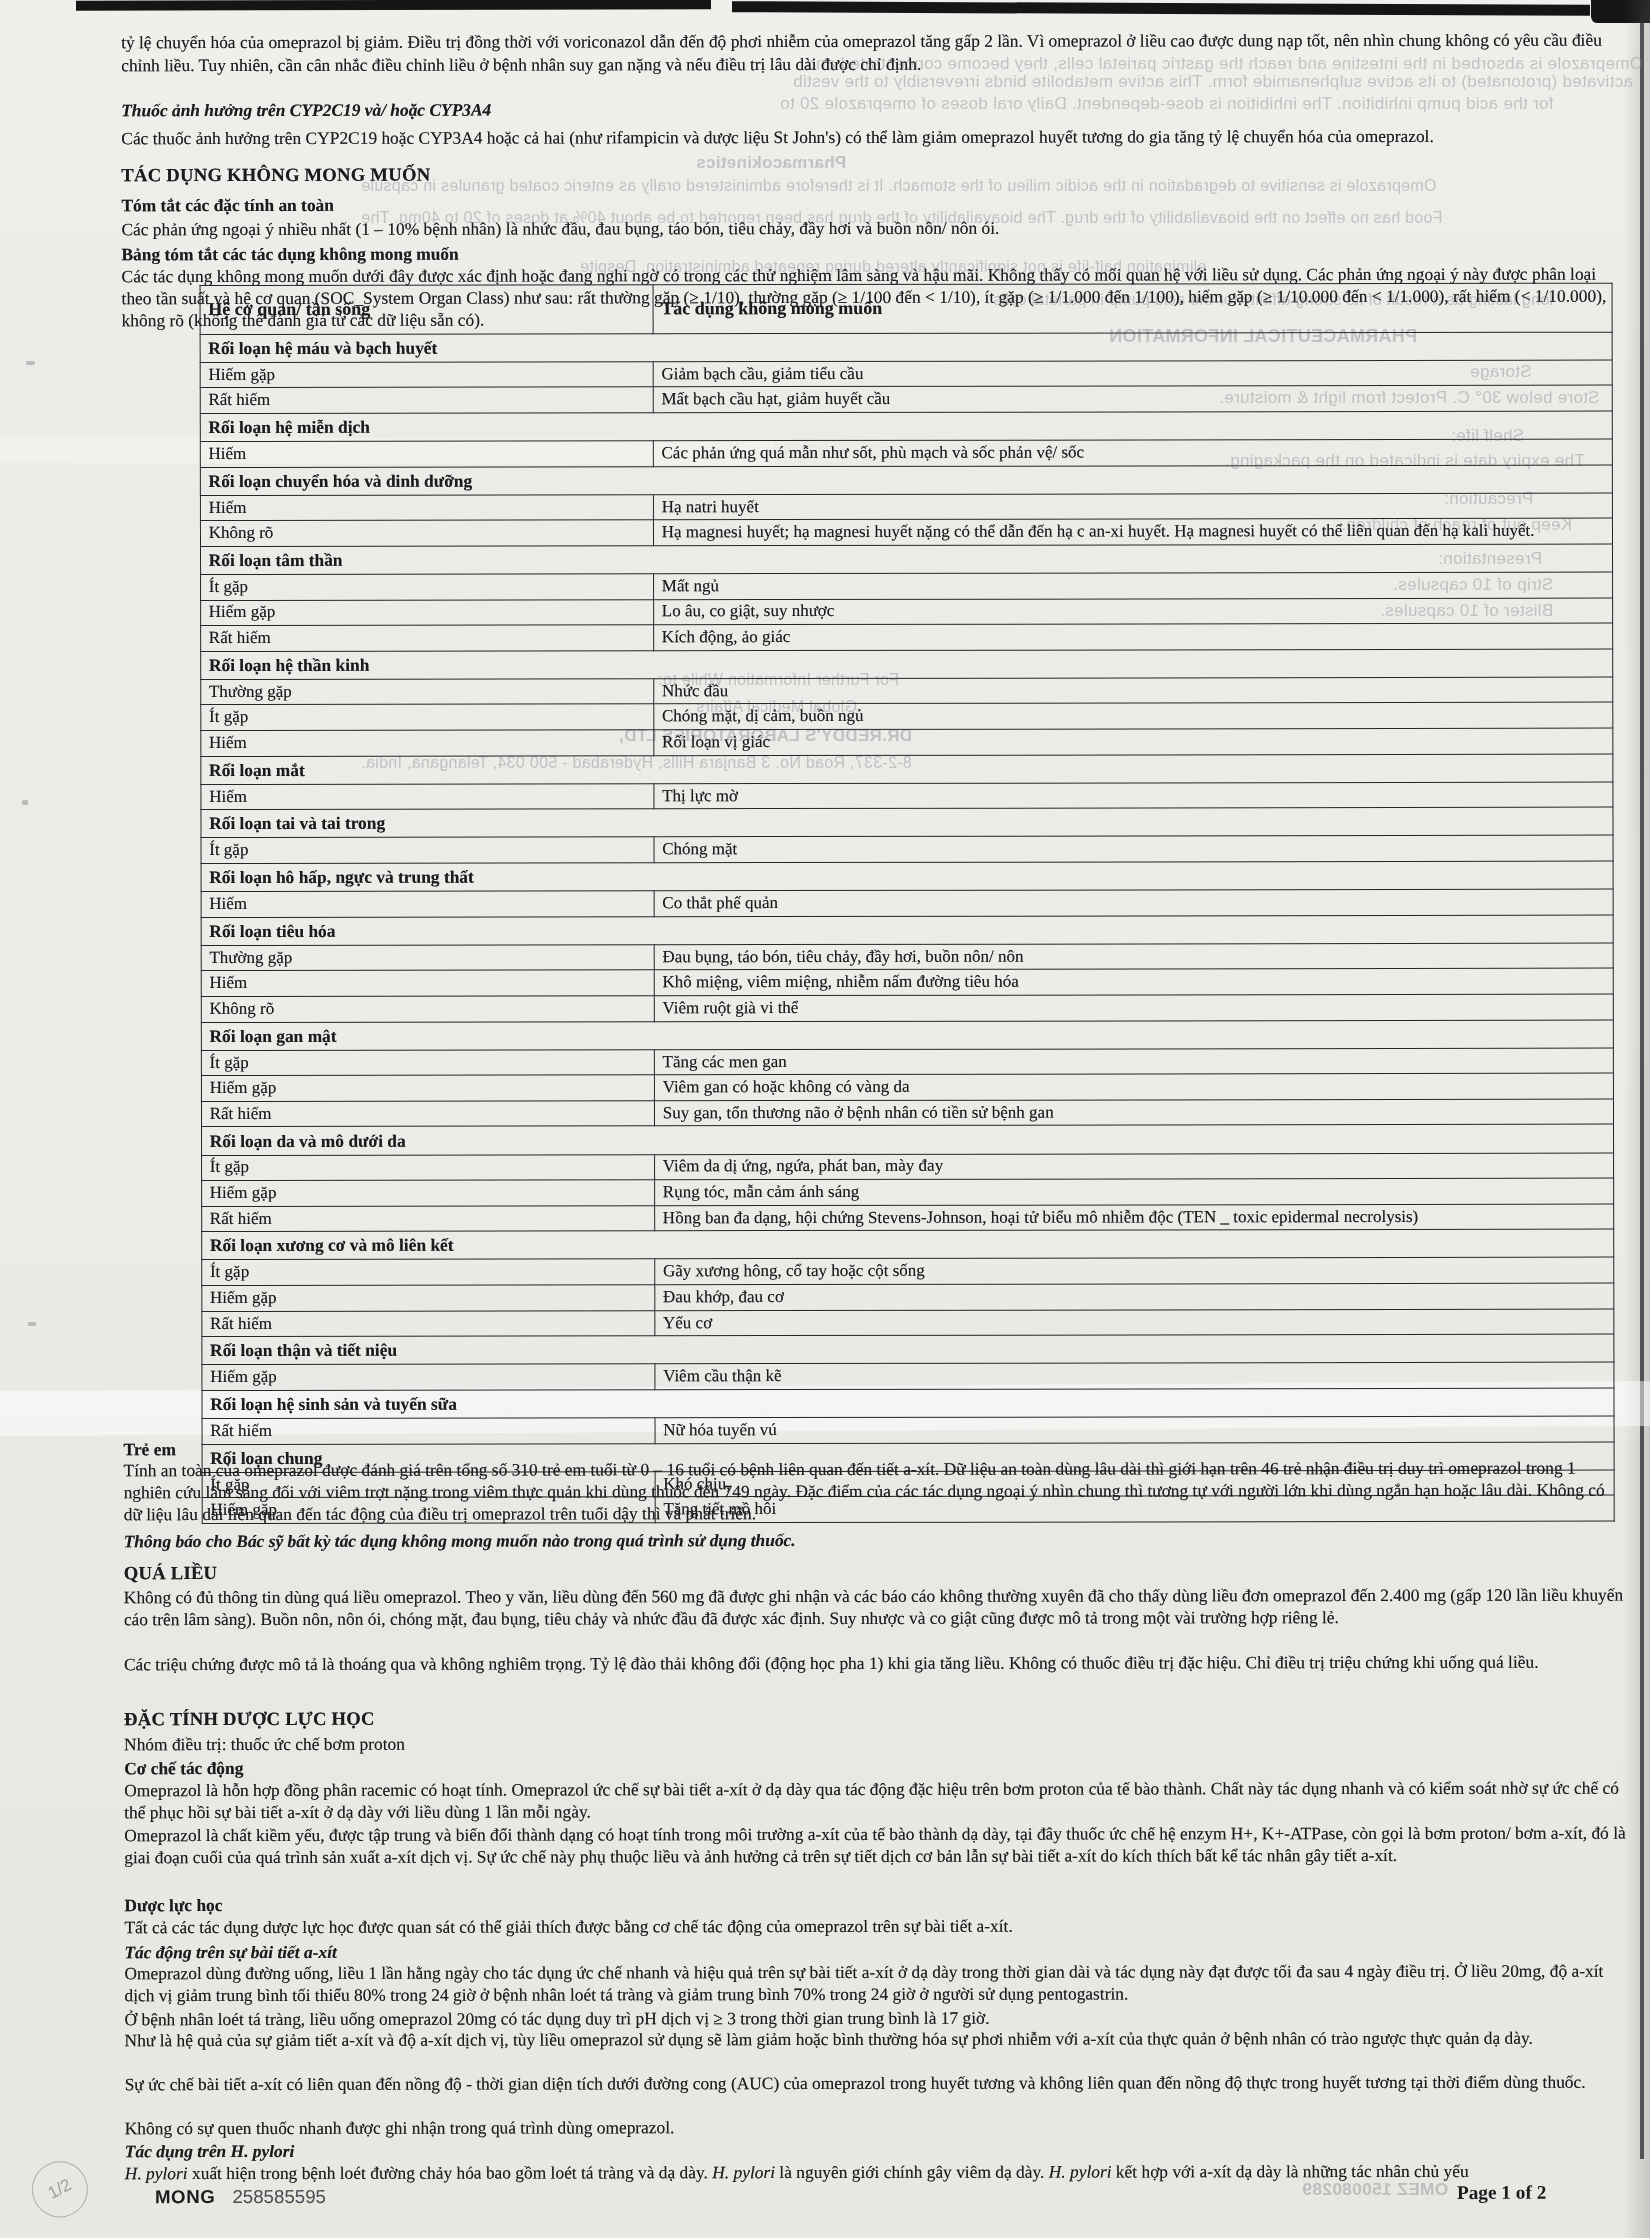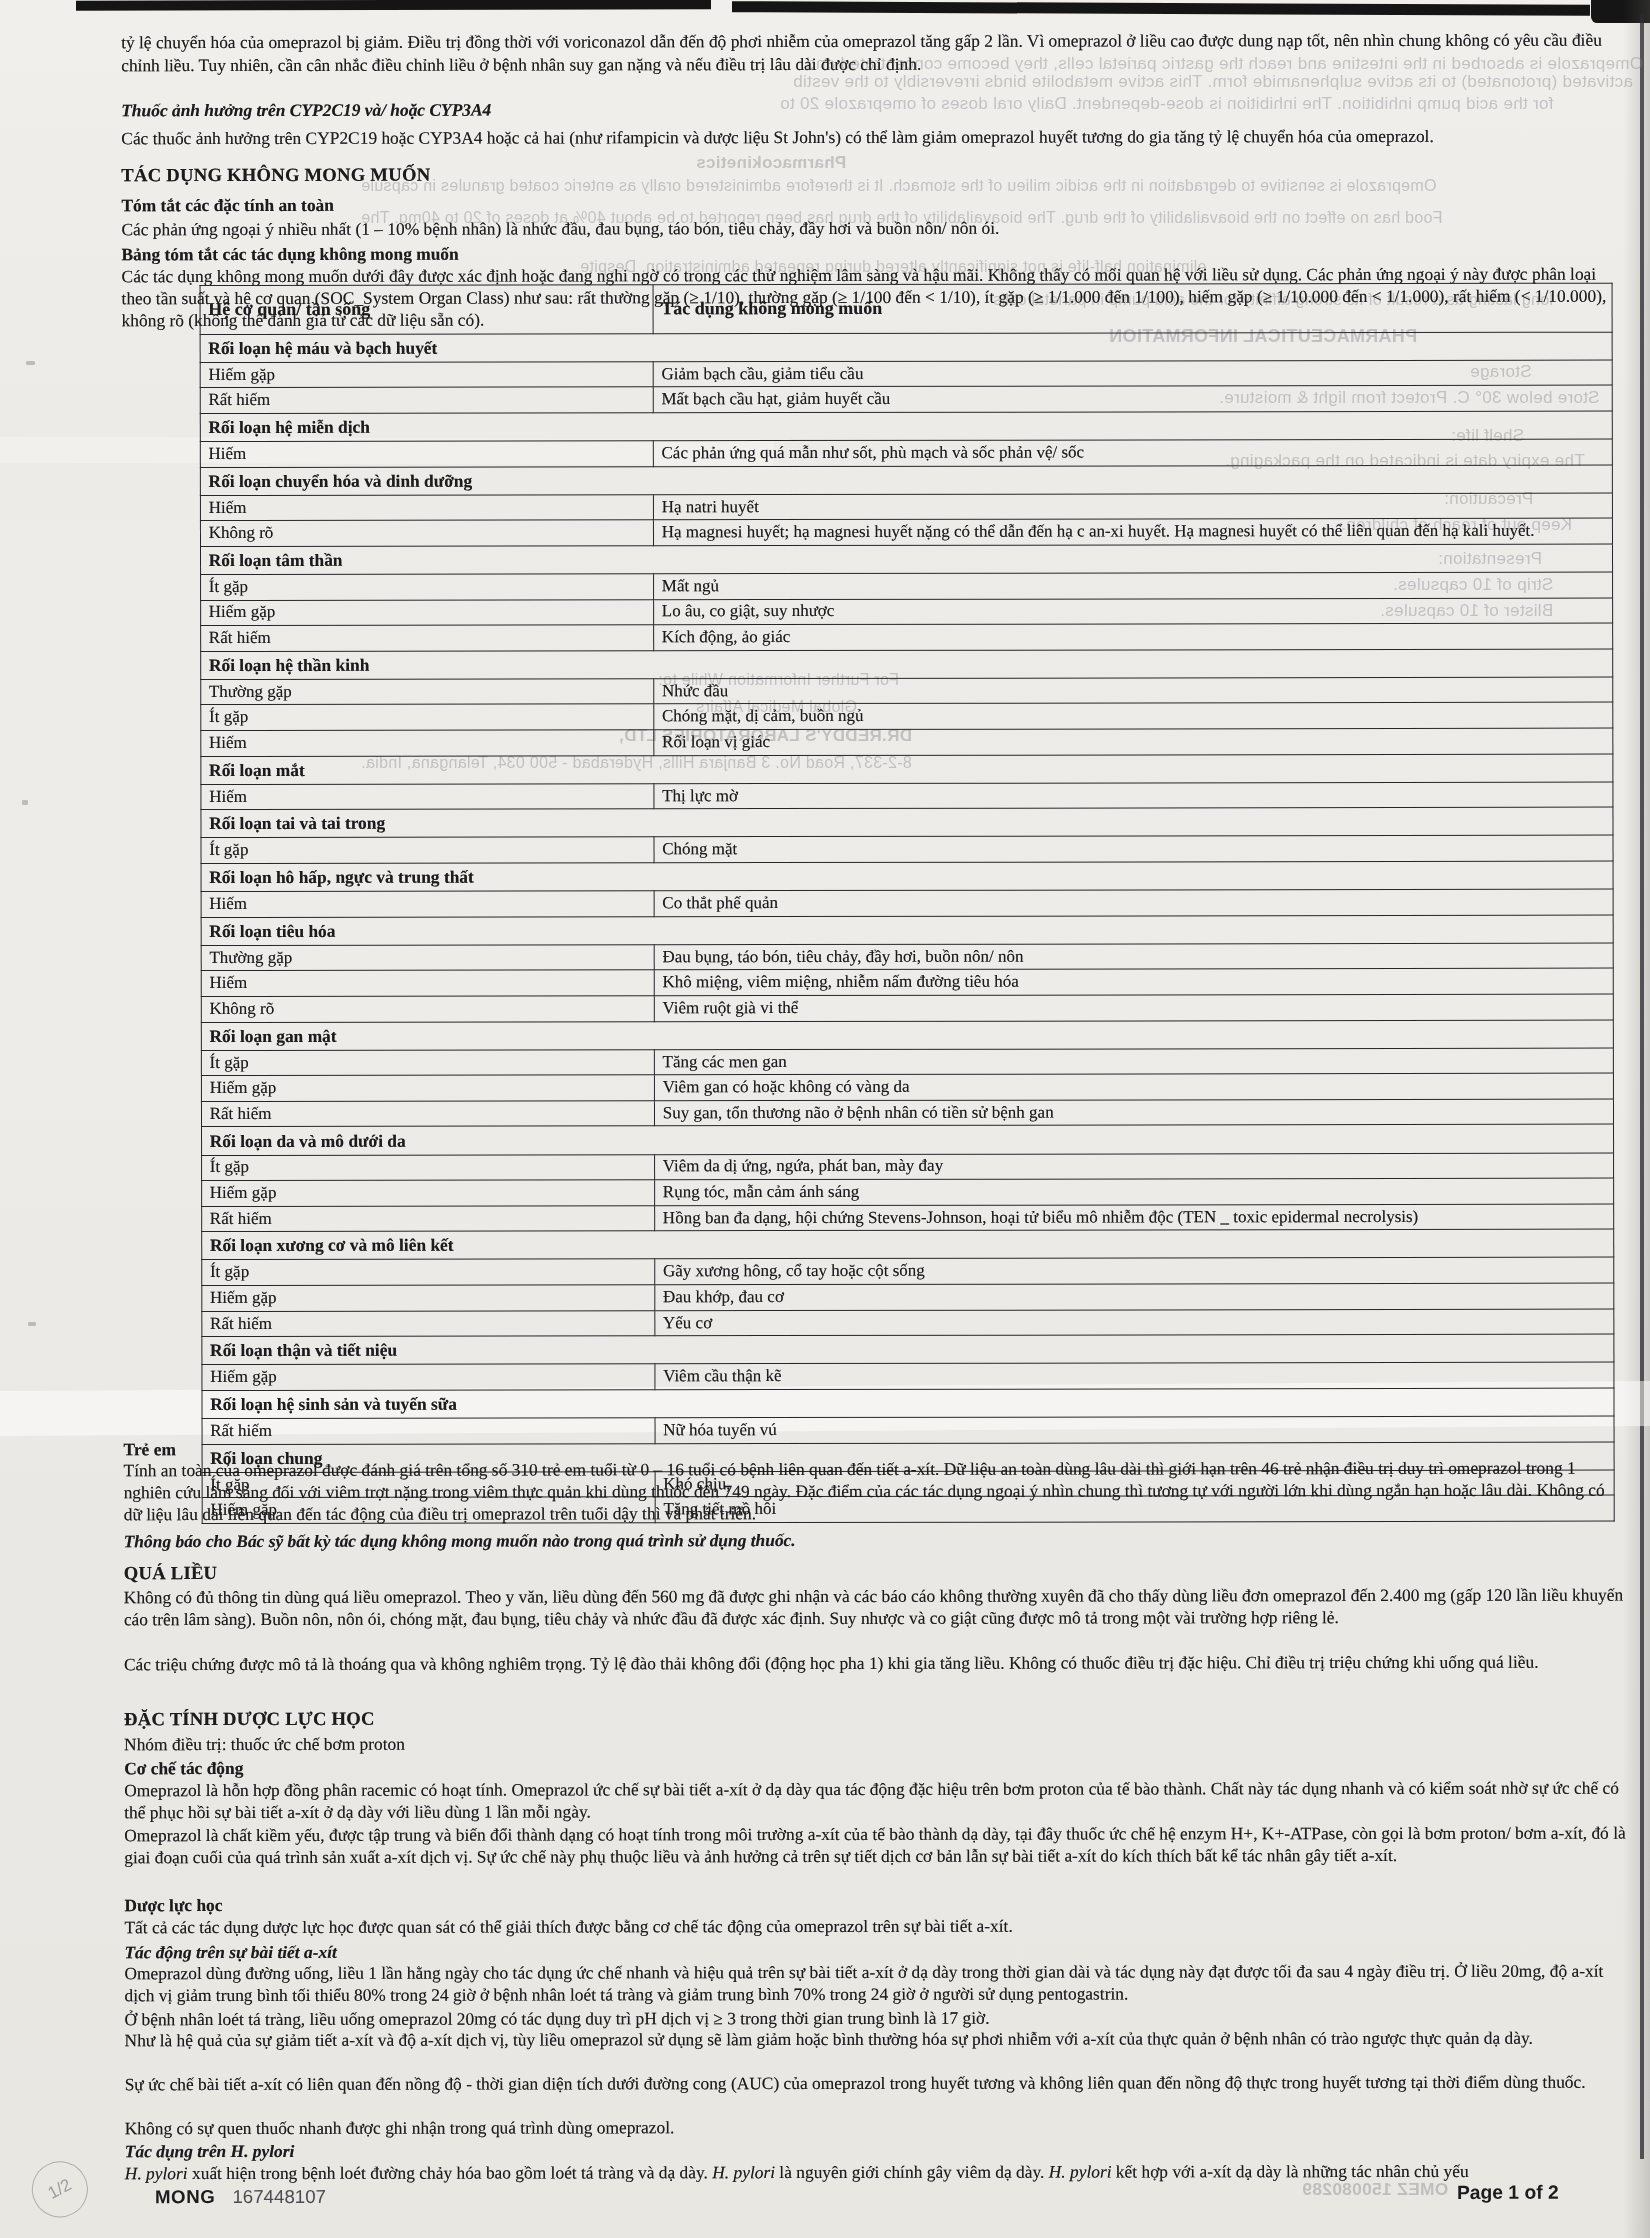--- a/index.html
+++ b/index.html
@@ -43,21 +43,21 @@
   .edge-soft{position:absolute;right:0;top:0;width:28px;height:2239px;background:linear-gradient(90deg,rgba(0,0,0,0),rgba(110,108,104,.28));}
   .crease{position:absolute;background:rgba(255,255,255,.5);}
   .stamp{
     position:absolute;left:30px;top:2160px;width:54px;height:54px;border:1.9px solid rgba(95,95,105,.42);
     border-radius:50%;color:rgba(95,95,105,.55);font-size:17px;display:flex;align-items:center;justify-content:center;
     transform:rotate(-28deg);font-family:"Liberation Sans",sans-serif;
   }
   .footer-left{position:absolute;left:153px;top:2185px;font-family:"Liberation Sans","DejaVu Sans",sans-serif;font-size:18.7px;}
   .footer-left .brand{font-weight:700;letter-spacing:0.6px;}
   .footer-left .code{color:#4b4b52;margin-left:17px;}
-  .footer-right{position:absolute;left:1455px;top:2183px;font-family:Liberation Sans, sans-serif;font-size:19.3px;font-weight:700;}
+  .footer-right{position:absolute;left:1455px;top:2183px;font-family:Liberation Serif, serif;font-size:19.3px;font-weight:700;}
   .speck{position:absolute;background:rgba(100,100,108,.35);border-radius:1.3px;}
 </style>
 </head>
 <body>
 
 <div class="page">
 
   <div class="bar" style="left:76px;top:0;width:635px;height:9.7px;transform:rotate(-0.15deg);"></div>
   <div class="bar" style="left:732px;top:2.6px;width:858px;height:11px;transform:rotate(0.25deg);"></div>
   <div class="bar" style="left:1591px;top:0;width:59px;height:23px;border-radius:0 0 0 6.4px;"></div>
@@ -306,19 +306,19 @@
     <div class="blk tight" style="top:2028px;">Như là hệ quả của sự giảm tiết a-xít và độ a-xít dịch vị, tùy liều omeprazol sử dụng sẽ làm giảm hoặc bình thường hóa sự phơi nhiễm với a-xít của thực quản ở bệnh nhân có trào ngược thực quản dạ dày.</div>
     <div class="blk tight" style="top:2072px;">Sự ức chế bài tiết a-xít có liên quan đến nồng độ - thời gian diện tích dưới đường cong (AUC) của omeprazol trong huyết tương và không liên quan đến nồng độ thực trong huyết tương tại thời điểm dùng thuốc.</div>
     <div class="blk tight" style="top:2116px;">Không có sự quen thuốc nhanh được ghi nhận trong quá trình dùng omeprazol.</div>
     <div class="blk h2i" style="top:2139px;">Tác dụng trên H. pylori</div>
     <div class="blk tight" style="top:2161px;"><i>H. pylori</i><span> xuất hiện trong bệnh loét đường chảy hóa bao gồm loét tá tràng và dạ dày. </span><i>H. pylori</i><span> là nguyên giới chính gây viêm dạ dày. </span><i>H. pylori</i><span> kết hợp với a-xít dạ dày là những tác nhân chủ yếu</span></div>
 
     <div class="stamp">
         <span>1/2</span>
       </div>
     <div class="footer-left">
-      <span class="brand">MONG</span><span class="code">167448107</span>
+      <span class="brand">MONG</span><span class="code">258585595</span>
     </div>
     <div class="footer-right">Page 1 of 2</div>
 
   </div>
 </div>
 
 
 </body></html>

